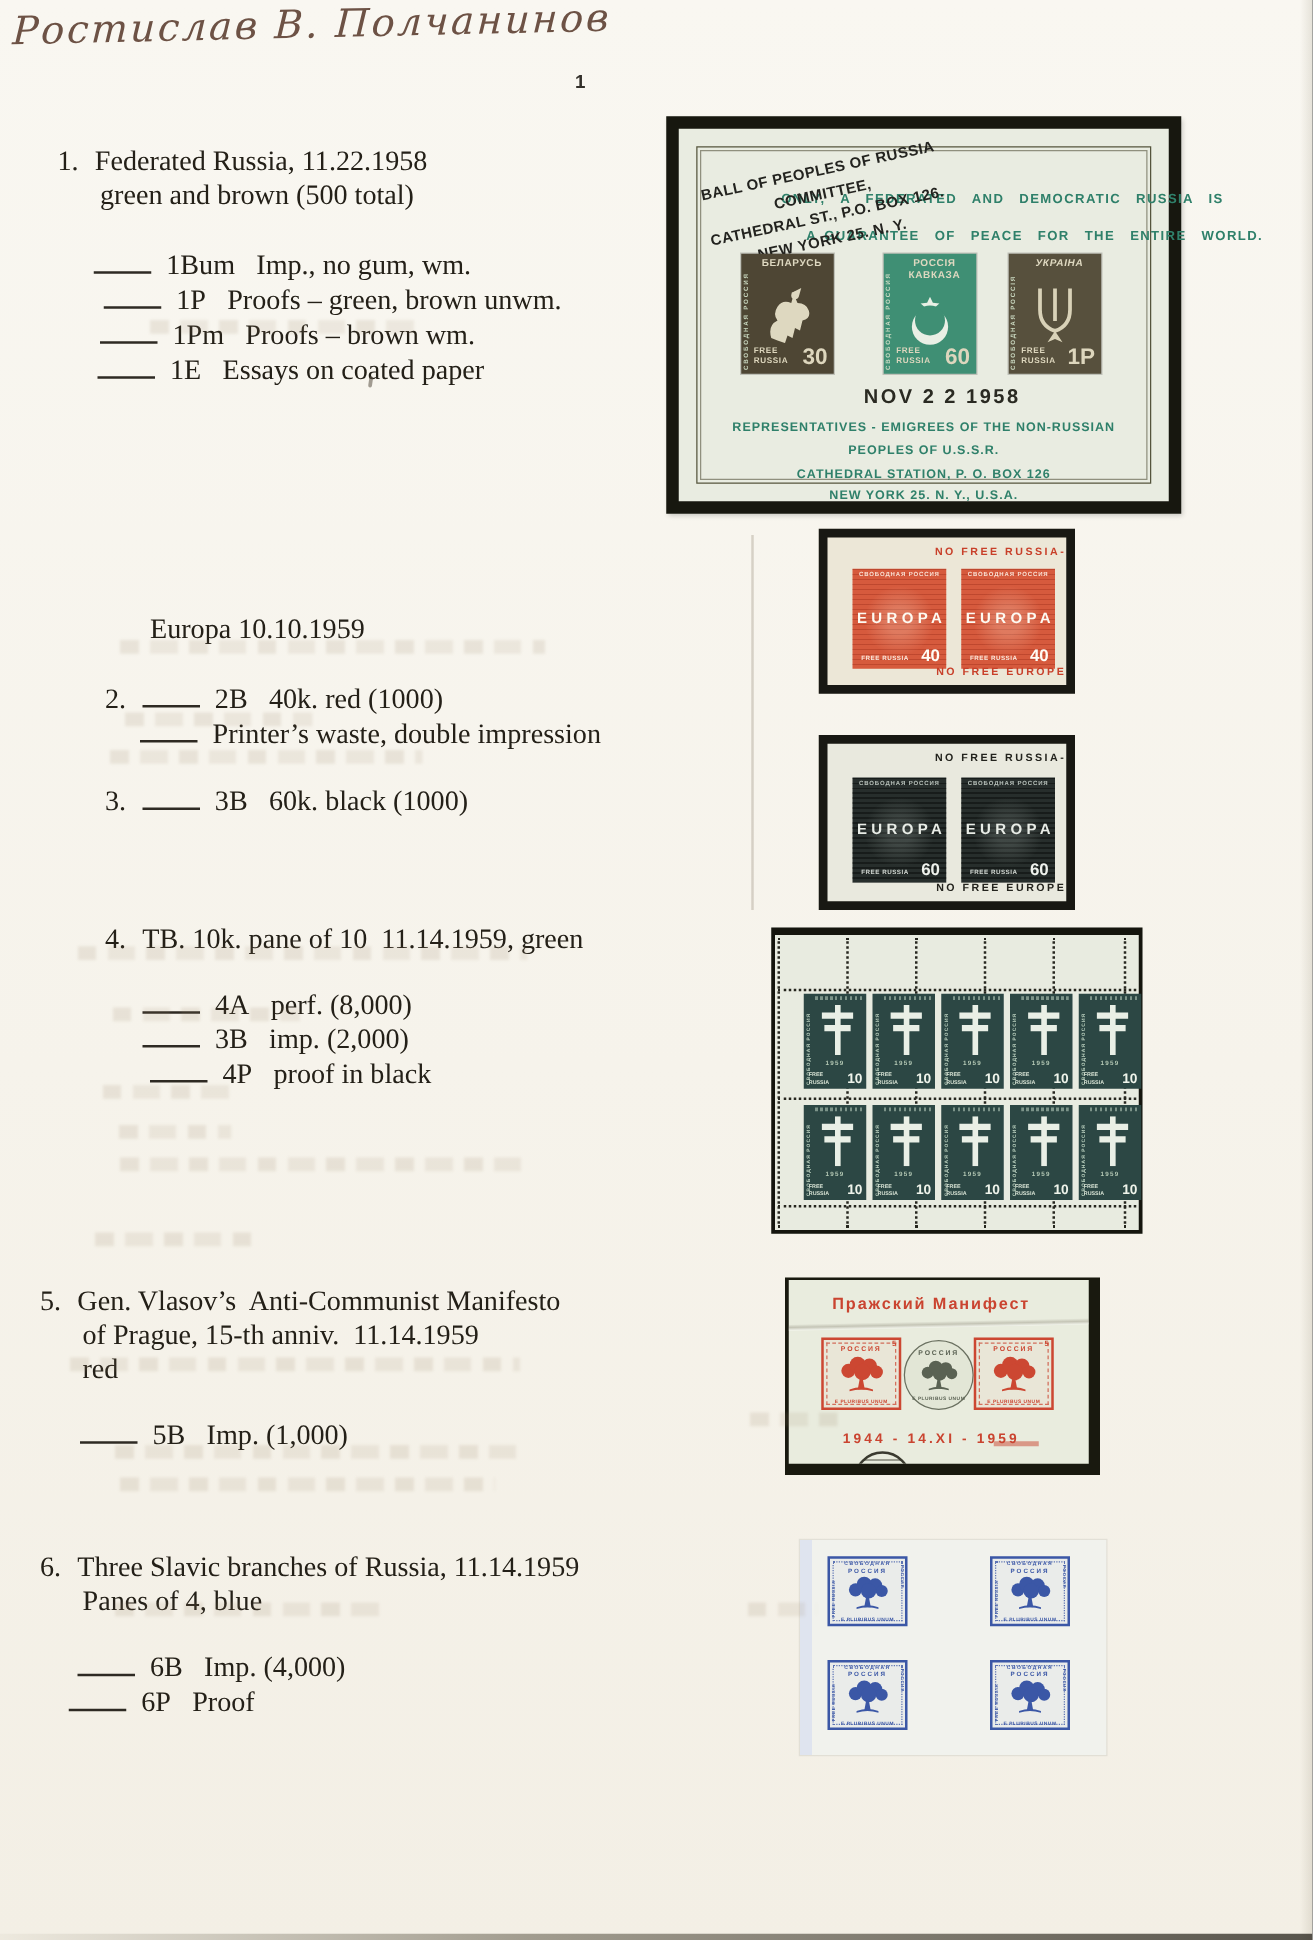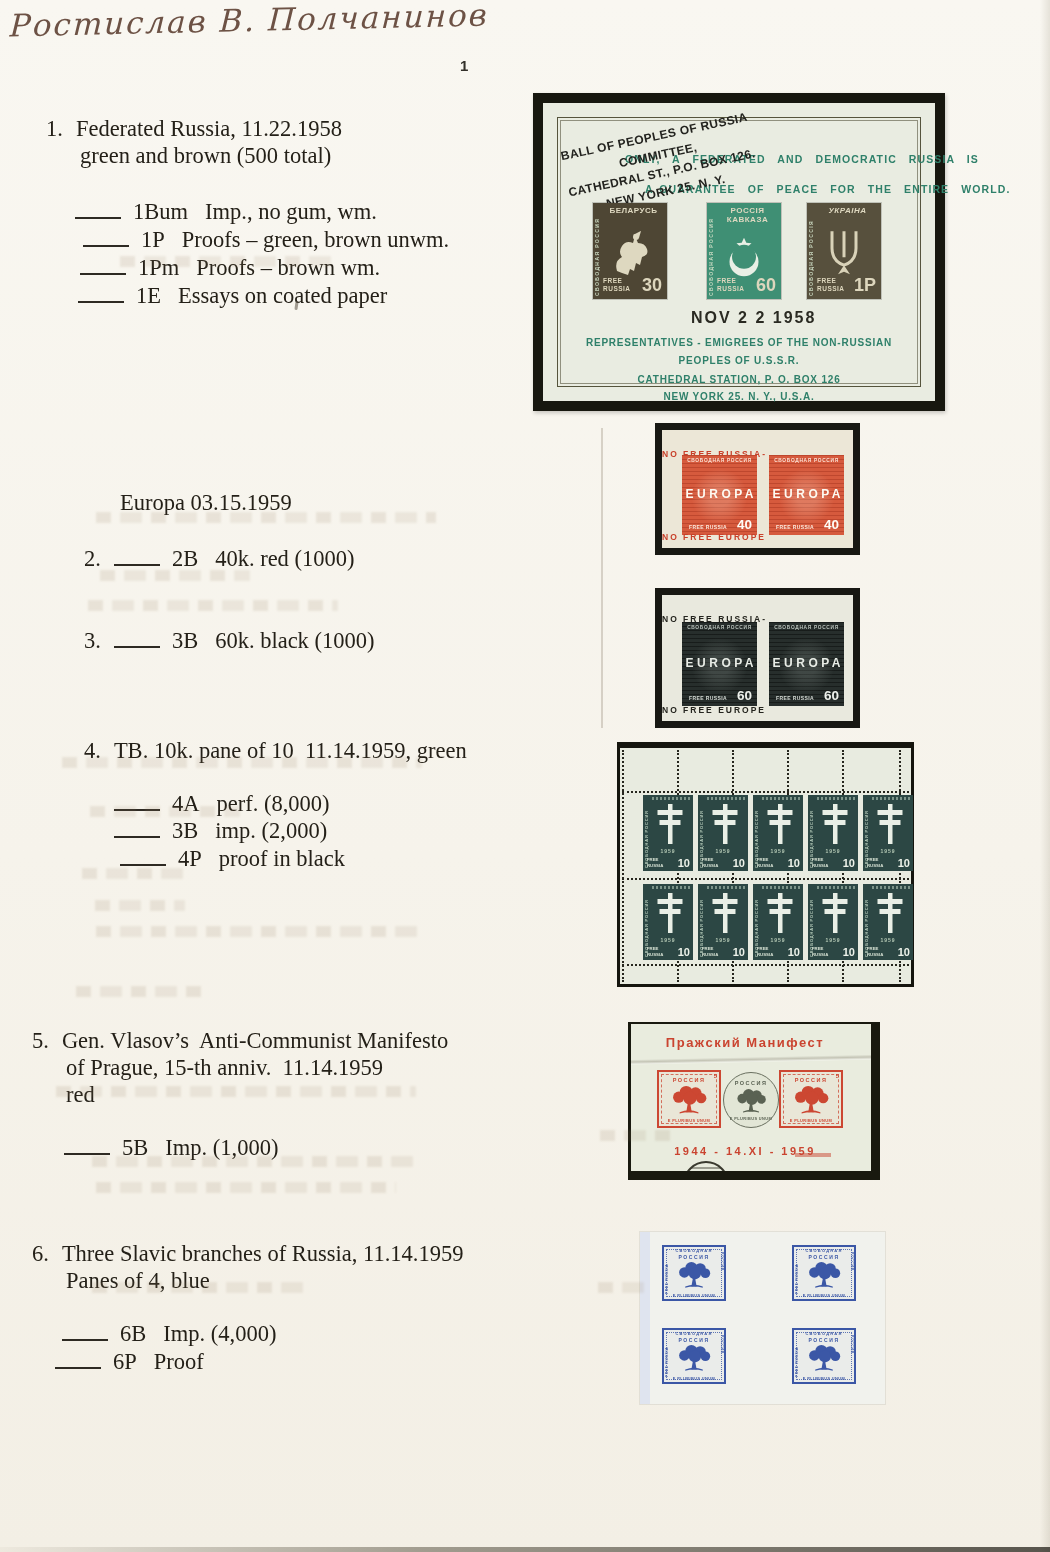--- a/index.html
+++ b/index.html
@@ -59,22 +59,22 @@
   .s1art{ position:absolute; left:50%; top:52%; transform:translate(-50%,-46%); }
   .datestamp{ position:absolute; left:148px; top:206px; font:600 16px "Liberation Sans",sans-serif;
     letter-spacing:2px; color:#2a2a22; }
   .s1foot{ position:absolute; left:0; right:0; text-align:center;
     font:bold 10px "Liberation Sans",sans-serif; color:#2f806a; letter-spacing:.8px; }
 
   
   .eur{ position:absolute; left:655px; width:205px; border:7px solid #181813; }
   #eurRed{ top:423px; height:132px; background:#ece7d7; }
   #eurBlk{ top:588px; height:140px; background:#e9e9de; }
-  .eur-h,.eur-f{ position:absolute; left:0; right:0; text-align:left;
-    font:bold 8.5px "Liberation Sans",sans-serif; letter-spacing:2px;margin-top:13px; }
+  .eur-h,.eur-f{ position:absolute; left:0; right:0; text-align:right;
+    font:bold 8.5px "Liberation Sans",sans-serif; letter-spacing:2px; }
   .eur-h{ top:6px; } .eur-f{ bottom:6px; }
   #eurRed .eur-h, #eurRed .eur-f{ color:#c8402a; }
   #eurBlk .eur-h, #eurBlk .eur-f{ color:#24241e; }
   .eur-row{ position:absolute; left:20px; top:25px; display:flex; gap:12px; }
   #eurBlk .eur-row{ top:27px; }
   .eur-s{ position:relative; width:75px; height:80px; }
   #eurRed .eur-s{ background:#d65a3d;
     background-image:radial-gradient(circle at 50% 52%, rgba(255,235,215,.22) 10px, transparent 28px),
       repeating-linear-gradient(180deg, rgba(135,28,12,.3) 0 1px, transparent 1px 4px); }
   #eurBlk .eur-s{ background:#272e2c; height:84px;
@@ -174,23 +174,24 @@
   <div class="hw">Ростислав В. Полчанинов</div>
   <div class="pageno">1</div>
 
   <div class="t" style="left:46px;top:116px"><span class="num">1.</span><span>Federated Russia, 11.22.1958</span></div>
   <div class="t" style="left:80px;top:143px">green and brown (500 total)</div>
   <div class="t" style="left:75px;top:199px"><span class="blank"></span><span class="code">1Bum</span><span>Imp., no gum, wm.</span></div>
   <div class="t" style="left:83px;top:227px"><span class="blank"></span><span class="code">1P</span><span>Proofs – green, brown unwm.</span></div>
   <div class="t" style="left:80px;top:255px"><span class="blank"></span><span class="code">1Pm</span><span>Proofs – brown wm.</span></div>
   <div class="t" style="left:78px;top:283px"><span class="blank"></span><span class="code">1E</span><span>Essays on coated paper</span></div>
 
-  <div class="t" style="left:120px;top:490px">Europa 03.15.1959</div>
+  <div class="t" style="left:120px;top:490px">Europa 10.10.1959</div>
 
   <div class="t" style="left:84px;top:546px"><span class="num">2.</span><span class="blank"></span><span class="code">2B</span><span>40k. red (1000)</span></div>
+  <div class="t" style="left:112px;top:574px"><span class="blank"></span><span>Printer’s waste, double impression</span></div>
 
   <div class="t" style="left:84px;top:628px"><span class="num">3.</span><span class="blank"></span><span class="code">3B</span><span>60k. black (1000)</span></div>
 
   <div class="t" style="left:84px;top:738px"><span class="num">4.</span><span>TB. 10k. pane of 10  11.14.1959, green</span></div>
   <div class="t" style="left:114px;top:791px"><span class="blank"></span><span class="code">4A</span><span>perf. (8,000)</span></div>
   <div class="t" style="left:114px;top:818px"><span class="blank"></span><span class="code">3B</span><span>imp. (2,000)</span></div>
   <div class="t" style="left:120px;top:846px"><span class="blank"></span><span class="code">4P</span><span>proof in black</span></div>
 
   <div class="t" style="left:32px;top:1028px"><span class="num">5.</span><span>Gen. Vlasov’s  Anti-Communist Manifesto</span></div>
   <div class="t" style="left:66px;top:1055px">of Prague, 15-th anniv.  11.14.1959</div>

